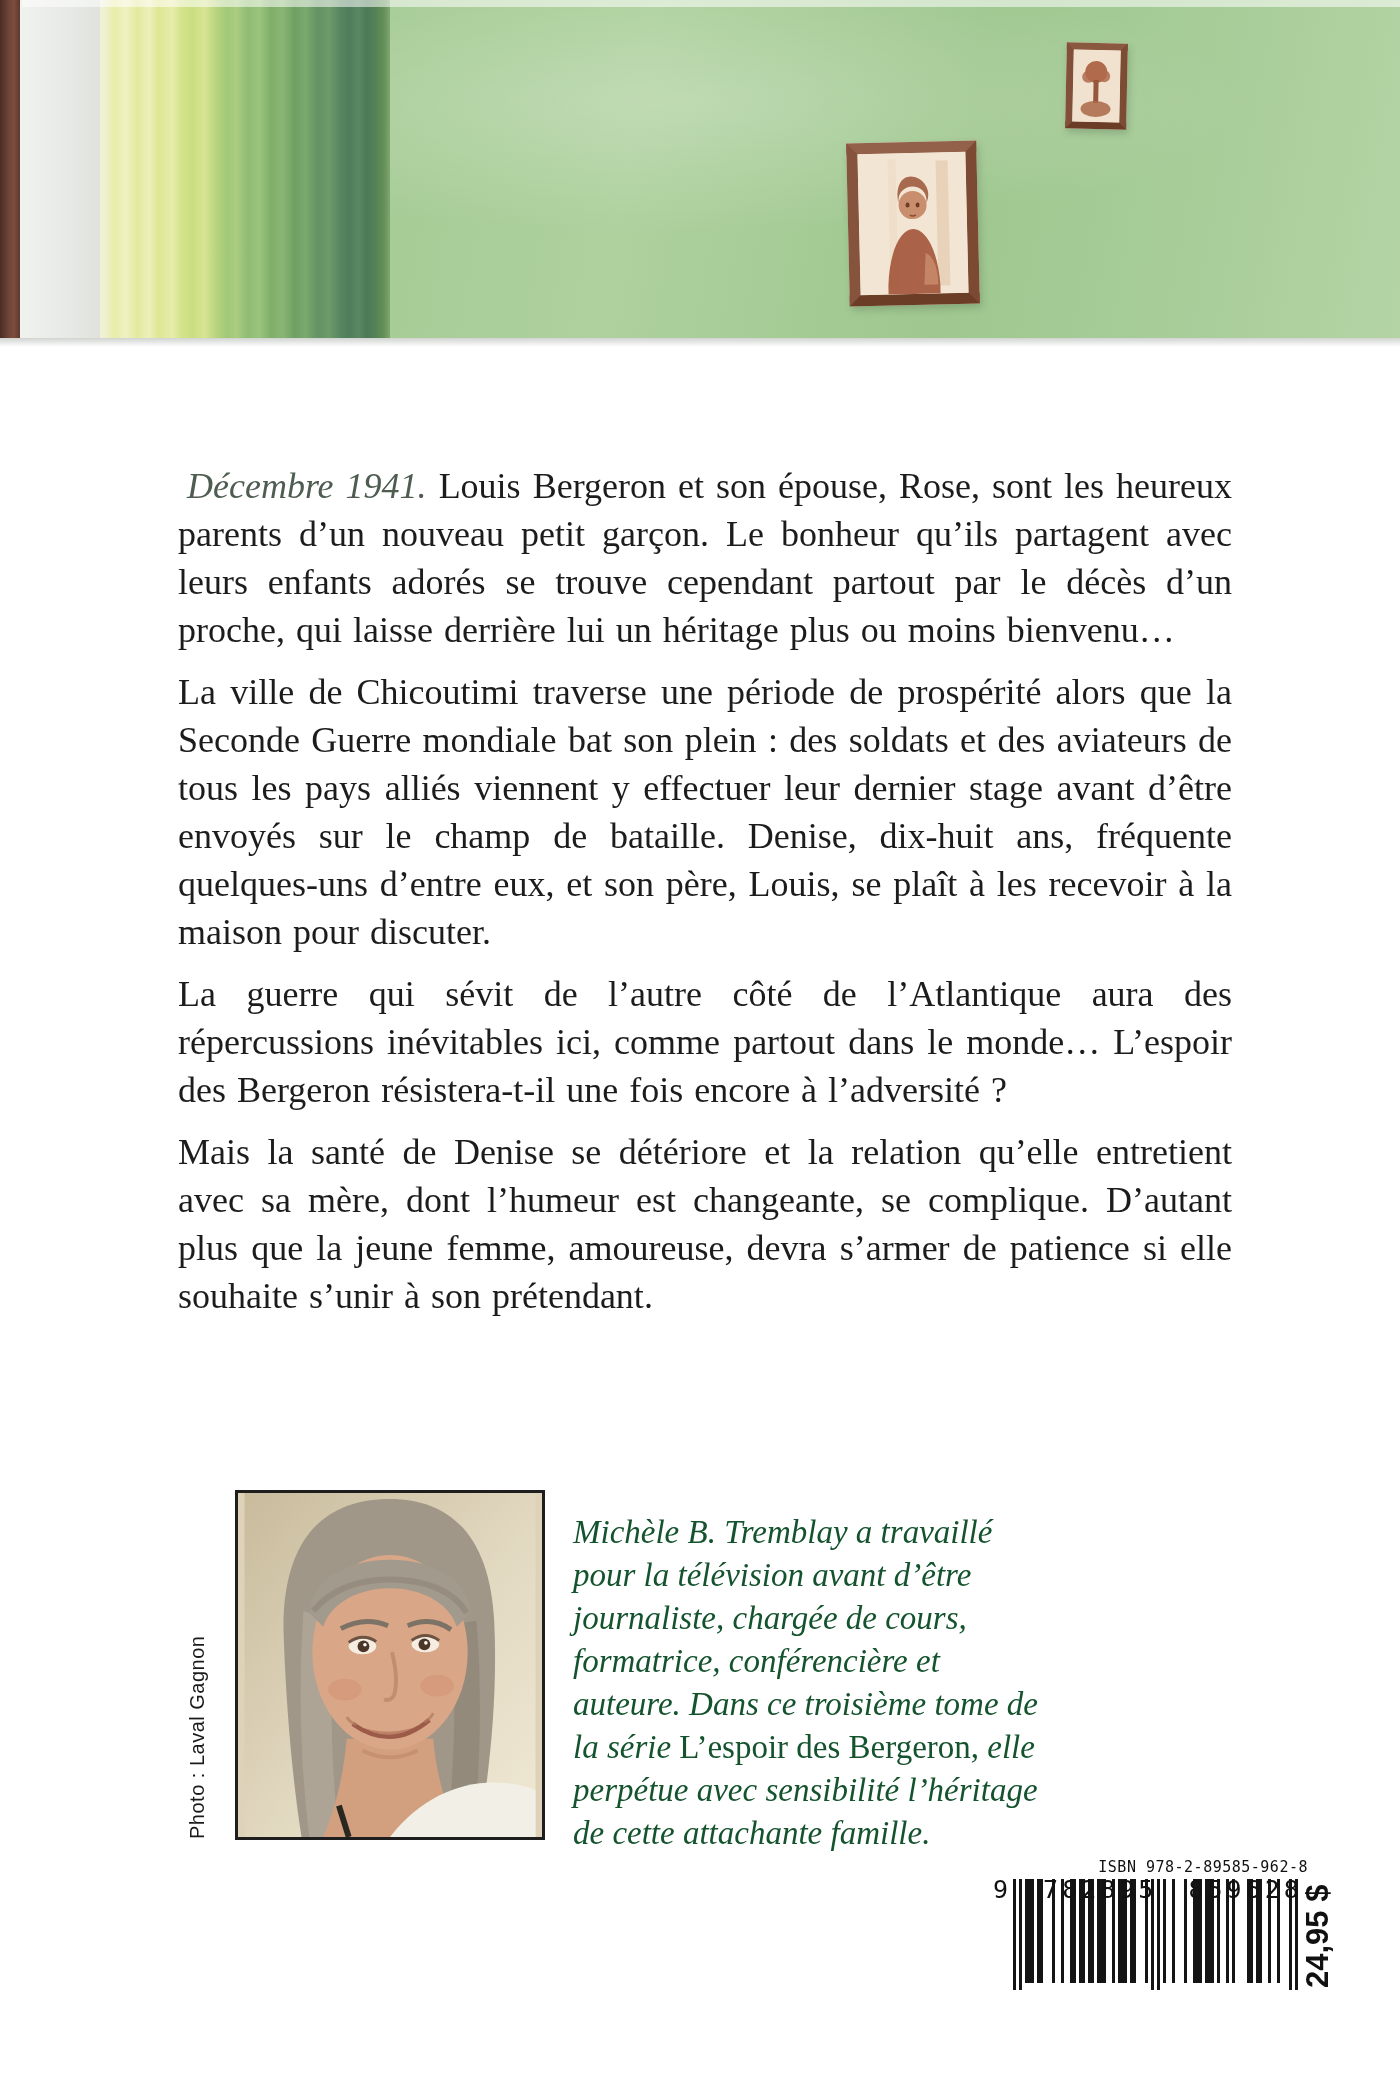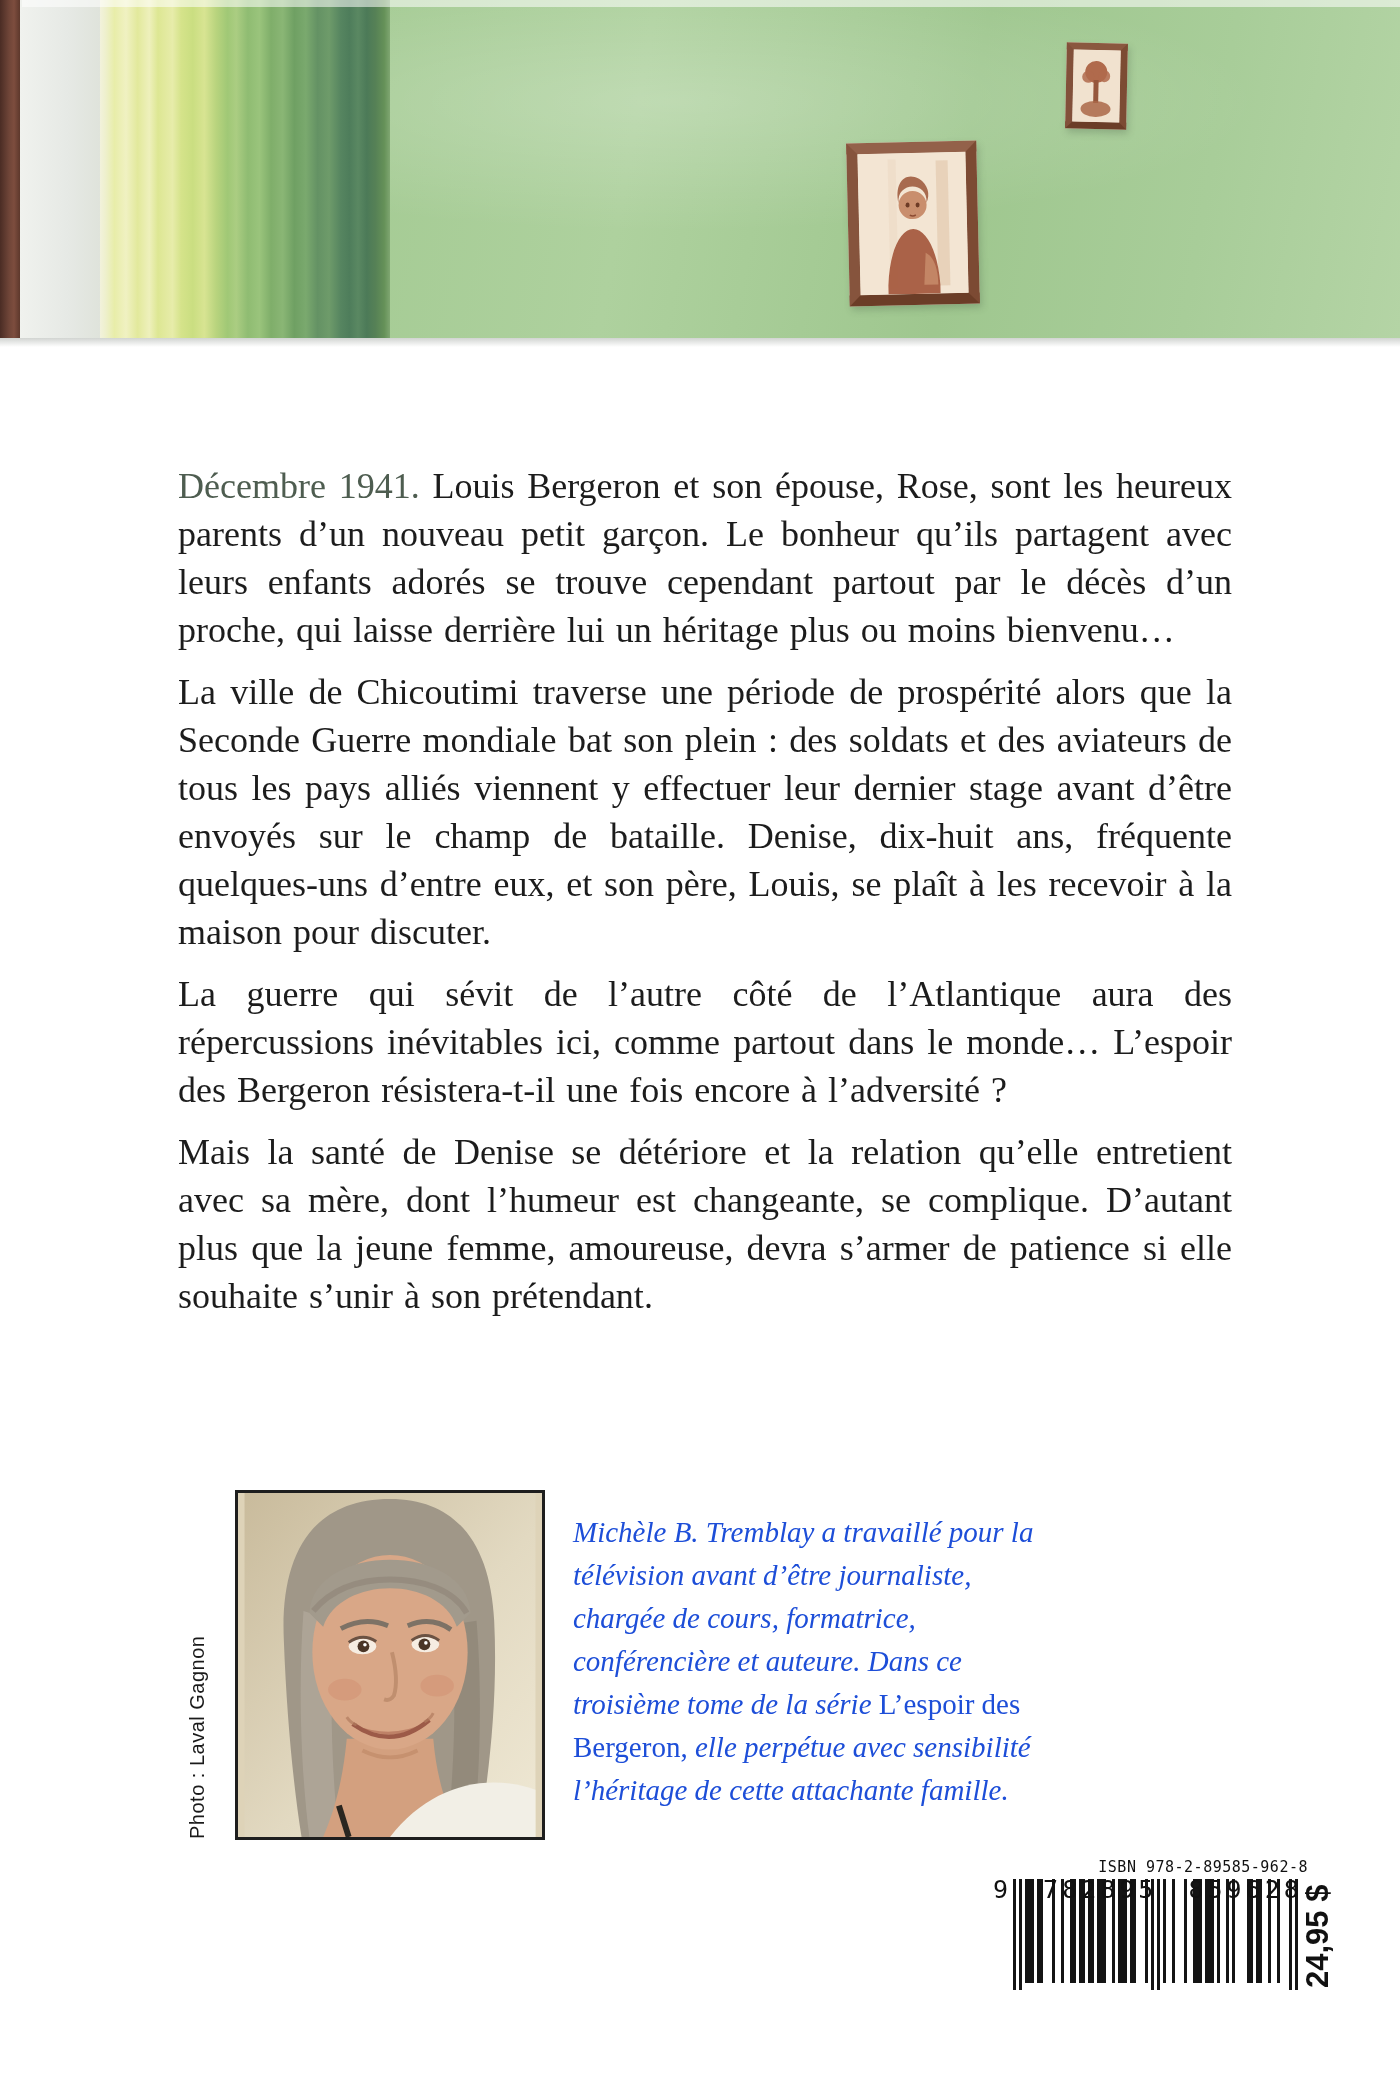--- a/index.html
+++ b/index.html
@@ -62,37 +62,37 @@
   }
   .frame svg { display: block; width: 100%; height: 100%; }
 
   
   .synopsis {
     position: absolute; left: 178px; top: 462px; width: 1054px;
     font-size: 36px; line-height: 48px; text-align: justify;
     word-spacing: 2px;
   }
   .synopsis p { margin: 0 0 14px 0; }
-  .lead-italic { color: var(--lead-green, #4e5d50); }
+  .lead-italic { font-style: italic; color: var(--lead-green, #4e5d50); margin-left: 9px; }
 
   
   .photo-credit {
     position: absolute; left: 186px; top: 1623px; width: 34px; height: 216px;
     writing-mode: vertical-rl; transform: rotate(180deg);
     font-family: "Liberation Sans", "DejaVu Sans", sans-serif;
     font-size: 20px; color: #1a1a1a; letter-spacing: 0.5px;
   }
   .author-photo {
     position: absolute; left: 235px; top: 1490px; width: 310px; height: 350px;
     box-sizing: border-box; border: 3px solid #1e1e1e; background: #ded3b8;
   }
   .author-photo svg { display: block; width: 100%; height: 100%; }
   .author-bio {
     position: absolute; left: 573px; top: 1511px; width: 478px;
-    font-size: 29px; line-height: 43px; font-style: italic; color: #1d4ed8;
+    font-size: 33px; line-height: 43px; font-style: italic; color: #14532d;
   }
   .bio-roman { font-style: normal; }
 
   
   .isbn-label {
     position: absolute; left: 988px; top: 1858px; width: 320px;
     font-family: "DejaVu Sans Mono", "Liberation Mono", monospace;
     font-size: 15px; letter-spacing: 0.5px; color: #111; text-align: right;
     white-space: nowrap;
   }

